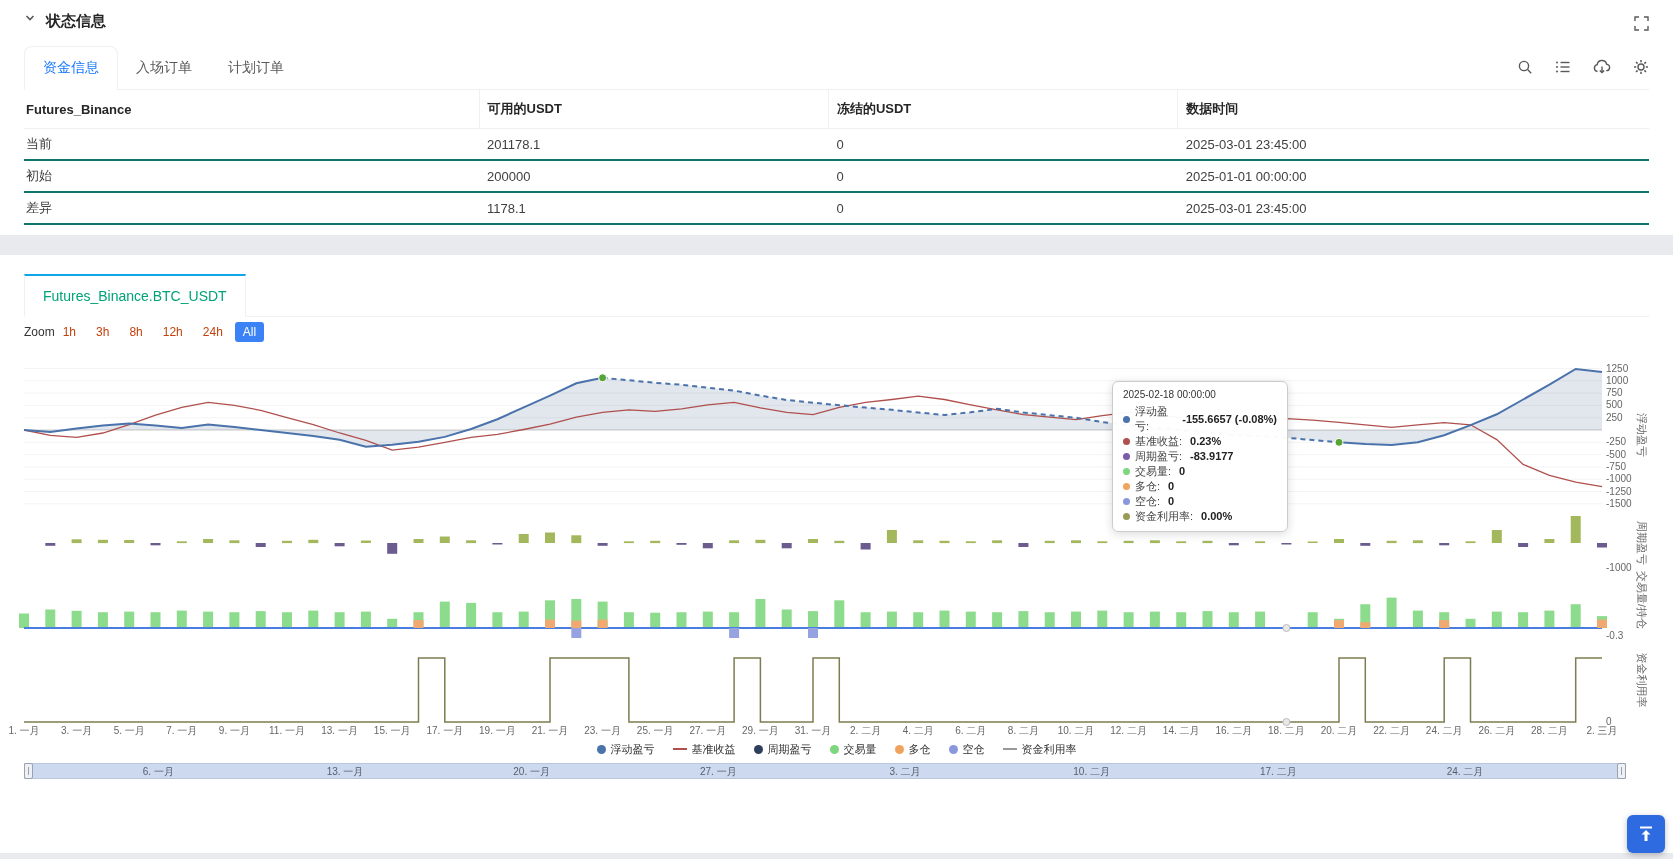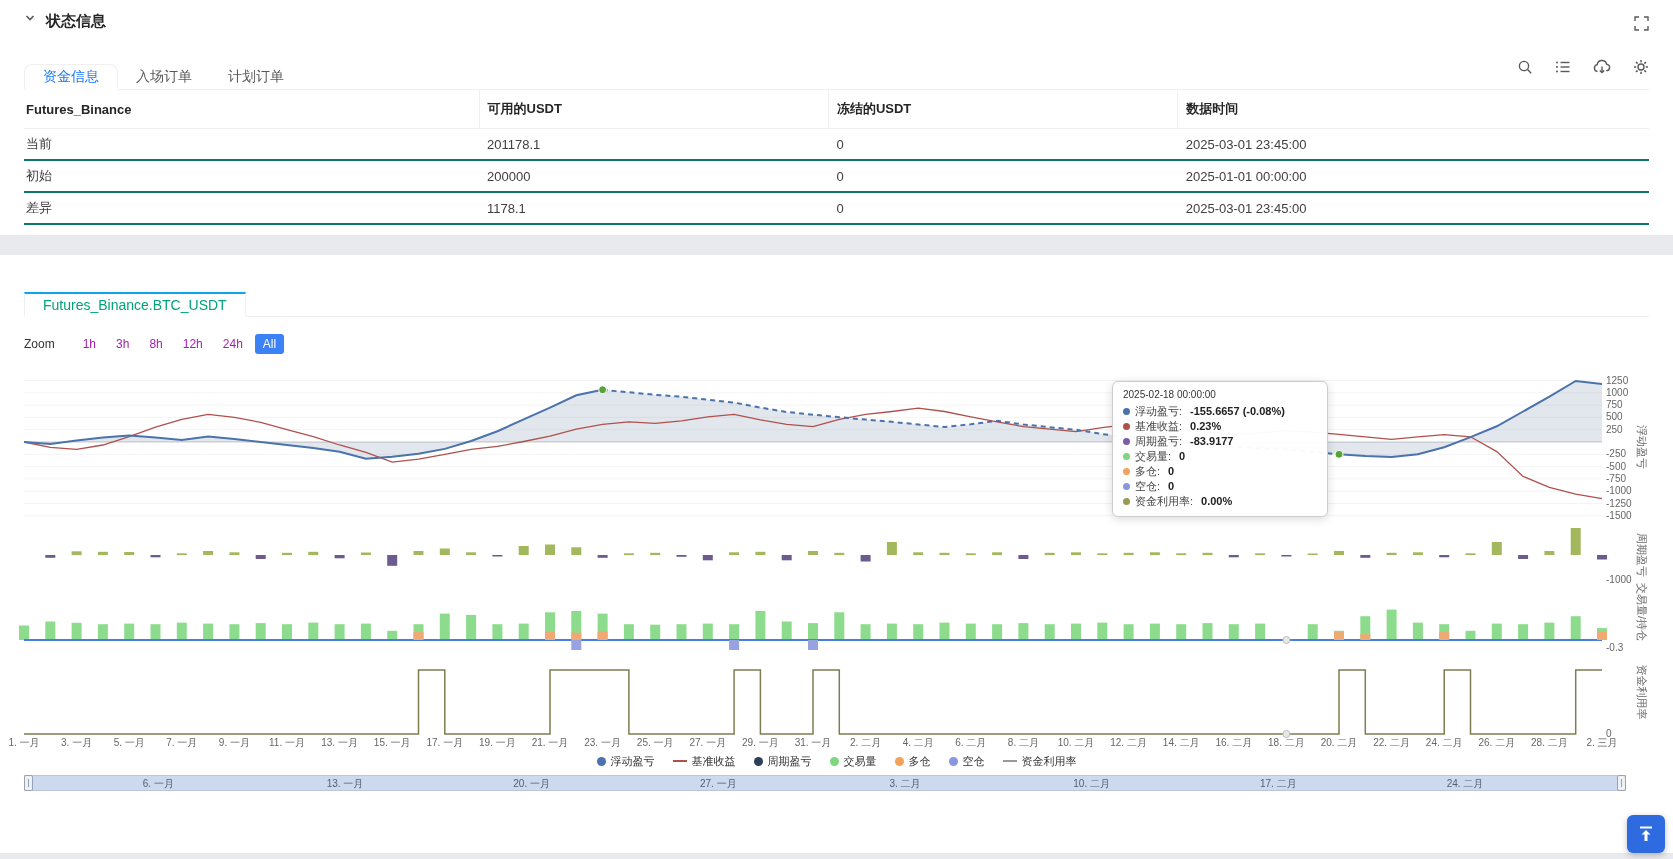--- a/index.html
+++ b/index.html
@@ -10,60 +10,60 @@
 #card1{padding-top:12px;padding-bottom:10px;}
 #card2{margin-top:20px;padding-top:12px;height:598px;}
 
 .sec-header{display:flex;align-items:flex-start;gap:10px;height:28px;}
 .sec-title{font-size:15px;font-weight:bold;color:#262626;}
 .chev{color:#595959;display:inline-flex;cursor:pointer;}
 .fs-btn{position:absolute;right:24px;top:16px;color:#595959;cursor:pointer;}
 
 .tabs-row{display:flex;align-items:flex-end;border-bottom:1px solid #f0f0f0;margin-top:6px;position:relative;height:44px;}
 .tabs{display:flex;align-items:flex-end;height:100%;}
-.tab{padding:3px 18px;font-size:14px;color:#595959;cursor:pointer;white-space:nowrap;}
+.tab{padding:12px 18px;font-size:14px;color:#595959;cursor:pointer;white-space:nowrap;}
 .tab.active{background:#fff;border:1px solid #f0f0f0;border-bottom:1px solid #fff;border-radius:8px 8px 0 0;color:#1677ff;margin-bottom:-1px;}
 .tab2.active{color:#00a37a;border-radius:0;border-top:2px solid #0ea5e9;}
 .toolbar{position:absolute;right:0;top:13px;display:flex;gap:22px;color:#595959;}
 .icon{display:inline-flex;cursor:pointer;}
 
 .data-table{width:100%;border-collapse:collapse;font-size:13px;}
 .data-table th{text-align:left;font-weight:700;color:#262626;padding:10px 8px;border-bottom:1px solid #f0f0f0;border-right:1px solid #f0f0f0;}
 .data-table th:last-child{border-right:none;}
 .data-table td{padding:6px 8px;border-bottom:2px solid #0f766e;color:#404040;}
 .data-table th:first-child,.data-table td:first-child{padding-left:2px;}
 .c-link{color:#1677ff;cursor:pointer;}
 .c-negative{color:#f5222d;}
 
 .stats-row{position:relative;margin-top:8px;height:24px;}
 .stats-text{text-align:center;font-size:13px;color:#595959;line-height:24px;}
 .chart-actions{position:absolute;right:0;top:3px;display:flex;align-items:center;gap:14px;color:#444;}
 .fullscreen-link{font-size:13px;cursor:pointer;}
 
-.zoom-row{display:flex;align-items:center;gap:20px;margin-top:16px;font-size:12px;color:#333;height:22px;}
+.zoom-row{display:flex;align-items:center;gap:0;margin-top:4px;font-size:12px;color:#333;height:22px;}
 #zoom-btns{display:flex;gap:4px;}
-.zoom-btn{padding:3px 8px;border-radius:3px;color:#a21caf;cursor:pointer;font-size:12px;}
+.zoom-btn{padding:3px 8px;border-radius:3px;color:#c2410c;cursor:pointer;font-size:12px;}
 .zoom-btn.active{background:#3b82f6;color:#fff;}
 
 #chart-svg{display:block;margin-top:2px;overflow:visible;}
 #chart-svg text{font-family:"Liberation Sans","DejaVu Sans",sans-serif;}
 
 .legend{display:flex;justify-content:center;gap:18px;font-size:11px;color:#333;margin-top:2px;height:16px;align-items:center;}
 .lg-item{display:inline-flex;align-items:center;cursor:pointer;}
 .lg-dot{width:9px;height:9px;border-radius:50%;display:inline-block;margin-right:5px;}
 .lg-line{width:14px;height:2px;display:inline-block;margin-right:5px;}
 
 .navigator{position:relative;width:1602px;height:16px;margin-top:6px;background:#cdd9ee;border:1px solid #b9c6de;}
 .nav-label{position:absolute;top:1px;transform:translateX(-50%);font-size:10px;color:#55606e;white-space:nowrap;}
 .nav-handle{position:absolute;top:-1px;width:9px;height:16px;background:#eef0f4;border:1px solid #9aa2b1;border-radius:2px;cursor:ew-resize;}
 .nav-handle.left{left:-1px;}
 .nav-handle.right{right:-1px;}
 .nav-handle::after{content:'';position:absolute;left:3px;top:3px;width:1px;height:8px;background:#9aa2b1;}
 
-.tooltip{position:absolute;left:1112px;top:126px;width:216px;background:rgba(255,255,255,0.96);
+.tooltip{position:absolute;left:1112px;top:126px;width:176px;background:rgba(255,255,255,0.96);
  border:1px solid #ccc;border-radius:6px;box-shadow:0 2px 10px rgba(0,0,0,0.15);padding:7px 10px;font-size:11px;z-index:5;}
 .tt-date{font-size:10px;color:#333;margin-bottom:4px;}
 .tt-row{display:flex;align-items:center;gap:5px;line-height:15px;color:#444;}
 .tt-dot{width:7px;height:7px;border-radius:50%;flex:none;}
 .tt-val{color:#222;font-weight:bold;margin-left:3px;white-space:nowrap;}
 
 .back-top{position:absolute;right:8px;bottom:6px;width:38px;height:38px;background:#2e6ae0;border-radius:6px;
  display:flex;align-items:center;justify-content:center;box-shadow:0 2px 6px rgba(0,0,0,0.25);cursor:pointer;z-index:9;}
 </style>
 </head>

